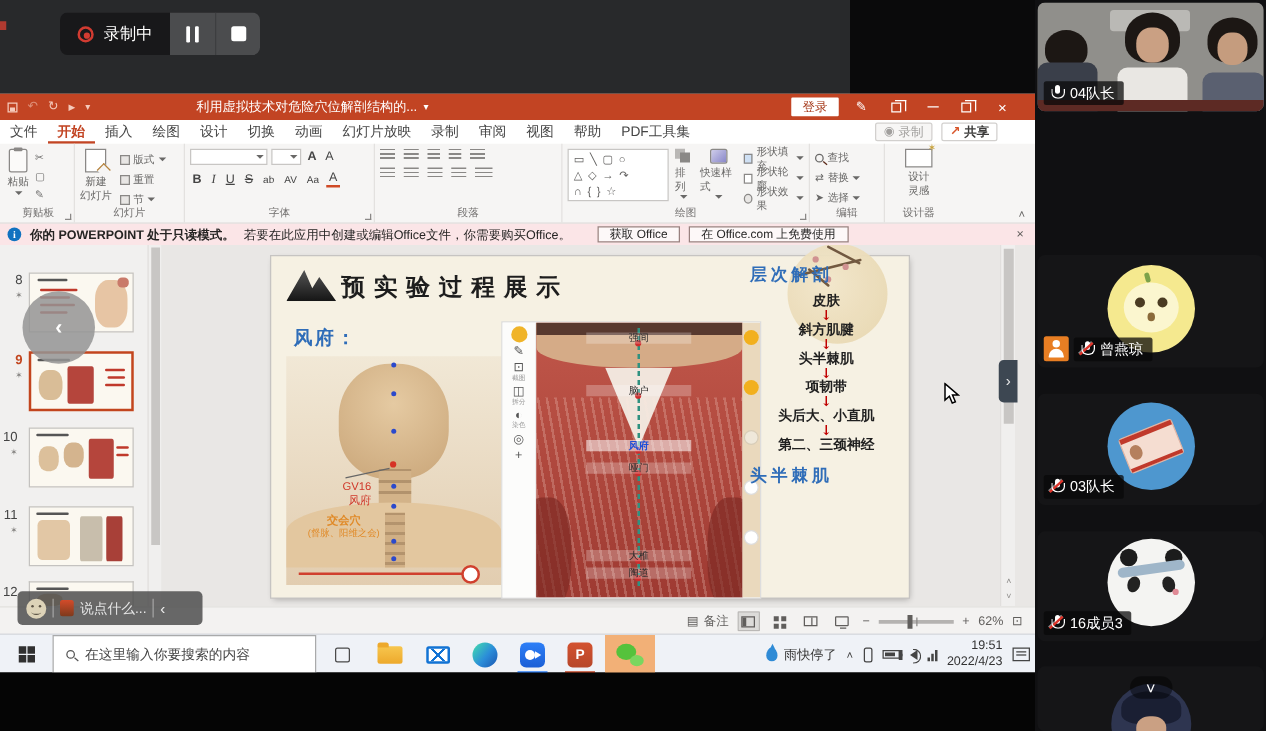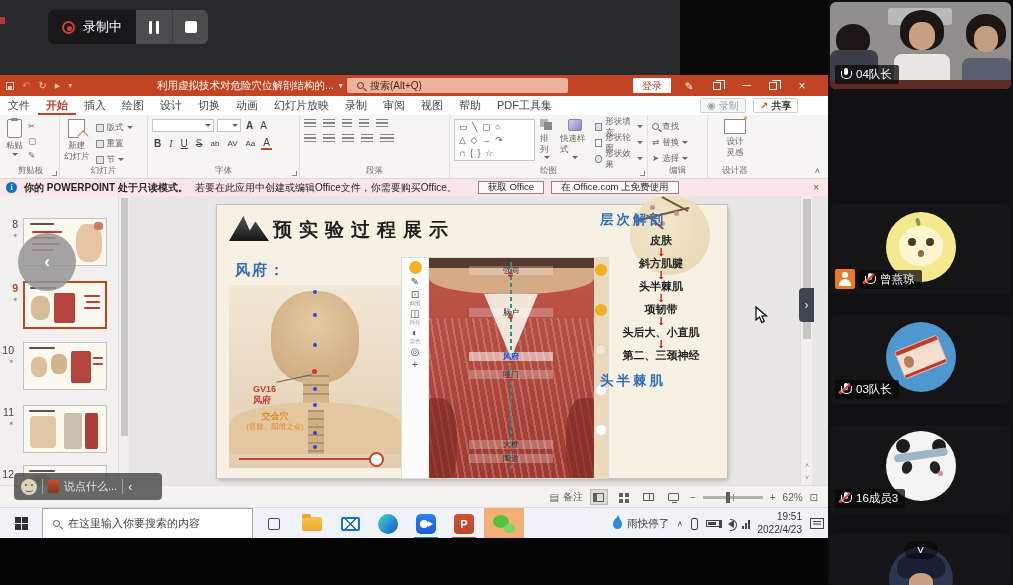--- a/index.html
+++ b/index.html
@@ -102,21 +102,21 @@
   
   .fig{left:12px;top:80px;width:172px;height:183px;background:linear-gradient(#f1e8d6,#e2cdb0);overflow:hidden;}
   .head{position:absolute;left:42px;top:6px;width:88px;height:92px;border-radius:46% 46% 42% 42%;background:radial-gradient(circle at 50% 35%,#e5caa2,#c9a578);}
   .neckcol{position:absolute;left:74px;top:90px;width:26px;height:58px;background:#d3b389;
            background-image:repeating-linear-gradient(to bottom,rgba(115,85,55,.35) 0 2px,transparent 2px 9px);}
   .shoulders{position:absolute;left:0;bottom:14px;width:172px;height:52px;background:#e3c79f;border-radius:100% 100% 0 0/90% 90% 0 0;}
   .spine2{position:absolute;left:79px;bottom:14px;width:16px;height:44px;background:#d0af85;background-image:repeating-linear-gradient(to bottom,rgba(115,85,55,.3) 0 2px,transparent 2px 8px);}
   .bdot{position:absolute;width:4px;height:4px;border-radius:50%;background:#2b49cc;}
   .rdot{position:absolute;width:5px;height:5px;border-radius:50%;background:#d63225;}
   .ptr{position:absolute;left:47px;top:93px;width:36px;height:1px;background:#666;transform:rotate(-12deg);}
-  .gv{position:absolute;left:24px;top:99px;width:44px;text-align:left;color:#d0382a;font-weight:bold;font-size:9px;line-height:1.2;}
+  .gv{position:absolute;left:24px;top:99px;width:44px;text-align:right;color:#d0382a;font-weight:normal;font-size:9px;line-height:1.2;}
   .acu-type{position:absolute;left:8px;top:125px;width:76px;text-align:center;color:#e08a28;font-weight:bold;font-size:9px;}
   .acu-mer{position:absolute;left:0;top:137px;width:92px;text-align:center;color:#e08a28;font-size:7.5px;}
   .redline{position:absolute;left:10px;bottom:8px;width:138px;height:2px;background:#d0402e;}
   .redring{position:absolute;left:140px;bottom:1px;width:15px;height:15px;border-radius:50%;background:#fff;border:2px solid #d0402e;}
   
   .appshot{left:185px;top:53px;width:206px;height:220px;background:#fff;box-shadow:0 0 0 1px #ddd;overflow:hidden;}
   .app-tools{position:absolute;left:0;top:0;width:27px;height:220px;background:#fcfcfb;border-right:1px solid #eee;
              display:flex;flex-direction:column;align-items:center;gap:3px;padding-top:3px;color:#555;}
   .tool{display:flex;flex-direction:column;align-items:center;line-height:1;cursor:pointer;}
   .tool .g{font-size:10px;}
@@ -263,24 +263,20 @@
       <div class="ab qat flex">
         <span class="sv"></span>
         <span style="opacity:.55">↶</span>
         <span>↻</span>
         <span style="font-size:7px">▶</span>
         <span style="font-size:8px">▾</span>
       </div>
       <div class="ab ppt-doc-title flex">
         <span>利用虚拟技术对危险穴位解剖结构的...</span>
         <span style="font-size:8px">▾</span>
-      </div>
-      <div class="ab search-pill">
-        <span class="mag"></span>
-        <span>搜索(Alt+Q)</span>
       </div>
       <div class="ab signin">登录</div>
       <div class="ab tbtn" style="left:676px">✎</div>
       <div class="ab tbtn" style="left:704px">
           <span class="ic-restore" style="border-color:#fff"></span>
         </div>
       <div class="ab tbtn" style="left:733px">
           <span class="ic-min"></span>
         </div>
       <div class="ab tbtn" style="left:760px">

